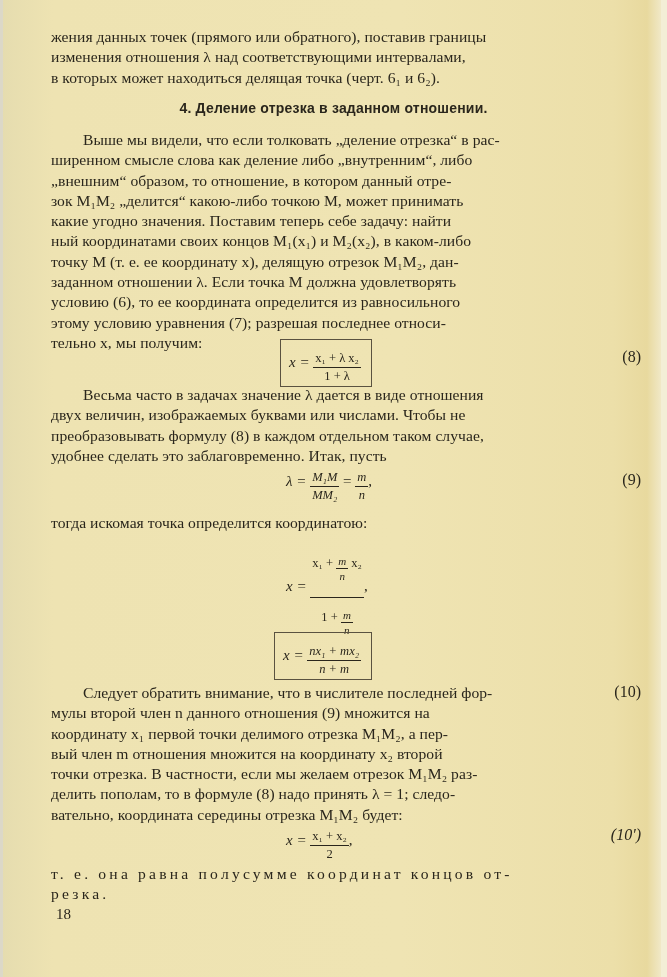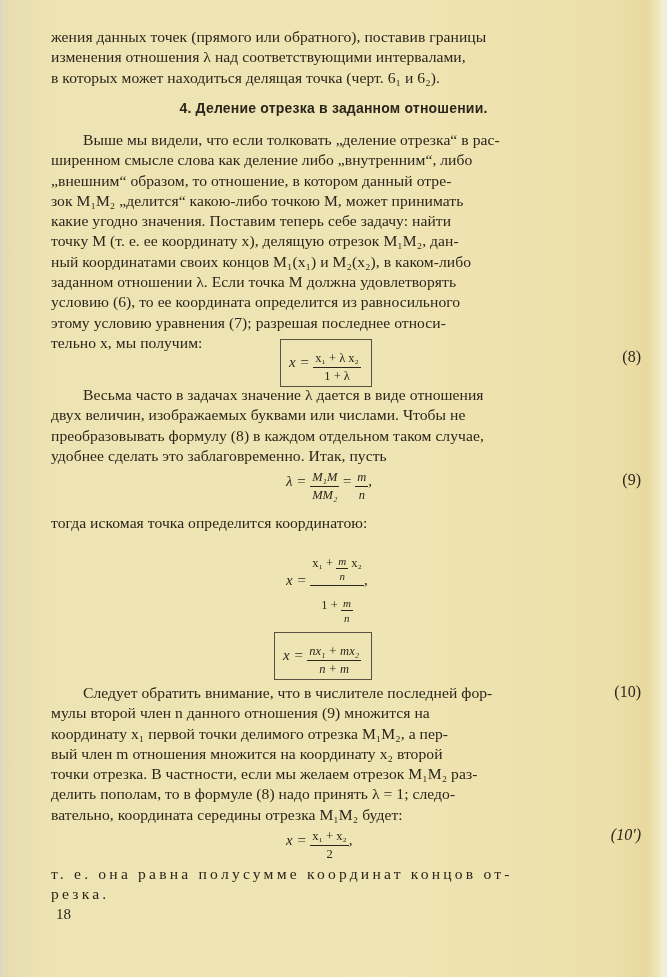--- a/index.html
+++ b/index.html
@@ -46,22 +46,22 @@
   </div>
 
   <div class="heading">4. Деление отрезка в заданном отношении.</div>
 
   <div class="col" style="top:130px;">
     <p class="ind">Выше мы видели, что если толковать „деление отрезка“ в рас-</p>
     <p>ширенном смысле слова как деление либо „внутренним“, либо</p>
     <p>„внешним“ образом, то отношение, в котором данный отре-</p>
     <p>зок M₁M₂ „делится“ какою-либо точкою M, может принимать</p>
     <p>какие угодно значения. Поставим теперь себе задачу: найти</p>
+    <p>ный координатами своих концов M₁(x₁) и M₂(x₂), в каком-либо</p>
     <p>точку M (т. е. ее координату x), делящую отрезок M₁M₂, дан-</p>
-    <p>ный координатами своих концов M₁(x₁) и M₂(x₂), в каком-либо</p>
     <p>заданном отношении λ. Если точка M должна удовлетворять</p>
     <p>условию (6), то ее координата определится из равносильного</p>
     <p>этому условию уравнения (7); разрешая последнее относи-</p>
     <p class="last">тельно x, мы получим:</p>
   </div>
 
   <div class="formula" style="left:280px; top:339px;">
     <span class="boxed">
       <span>x =</span>
       <span class="frac upr">
@@ -93,21 +93,21 @@
   </div>
   <div class="eqno" style="top:471px;">(9)</div>
 
   <div class="col" style="top:513px;">
     <p class="last">тогда искомая точка определится координатою:</p>
   </div>
 
   <div class="formula" style="left:286px; top:539px;">
     <span>x =</span>
     <span class="frac">
-      <span class="num" style="padding-bottom:3px;">
+      <span class="num" style="padding-bottom:15px;">
         <span class="upr">x₁ +</span>
         <span class="frac small">
           <span class="num">m</span>
           <span class="den">n</span>
         </span>
         <span class="upr">x₂</span>
       </span>
       <span class="den" style="padding-top:3px;">
         <span class="upr">1 +</span>
         <span class="frac small">

